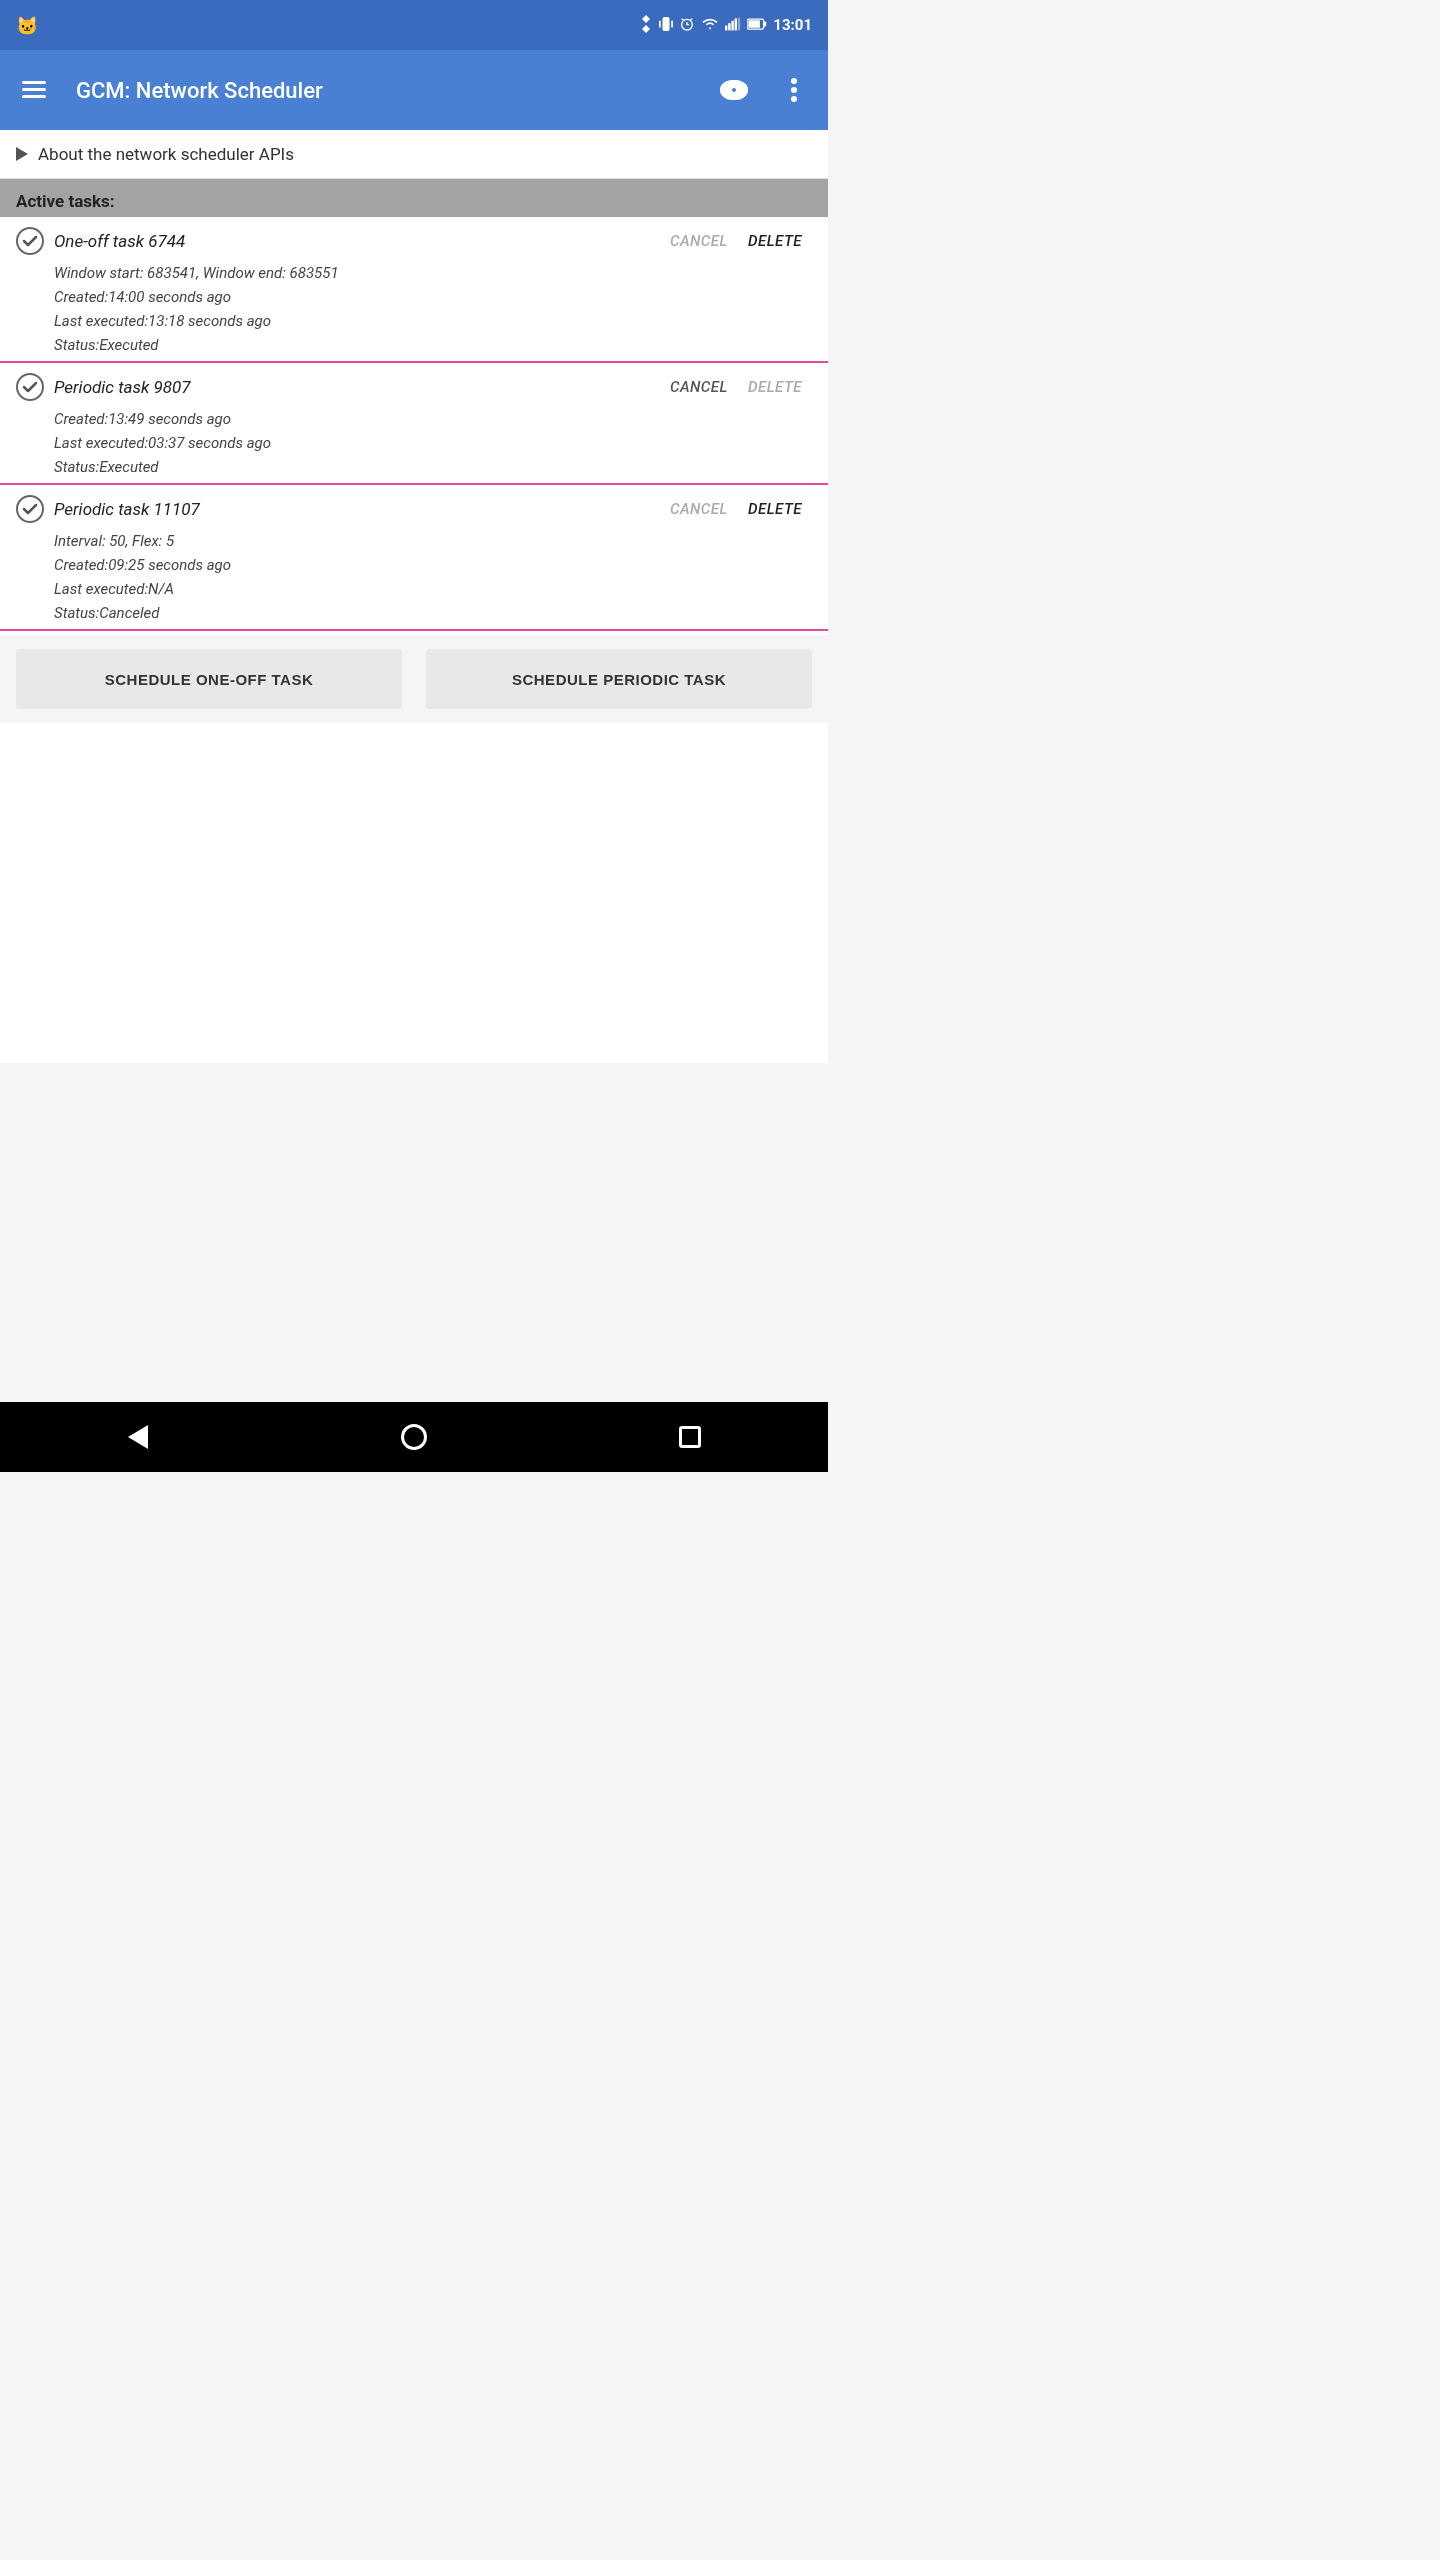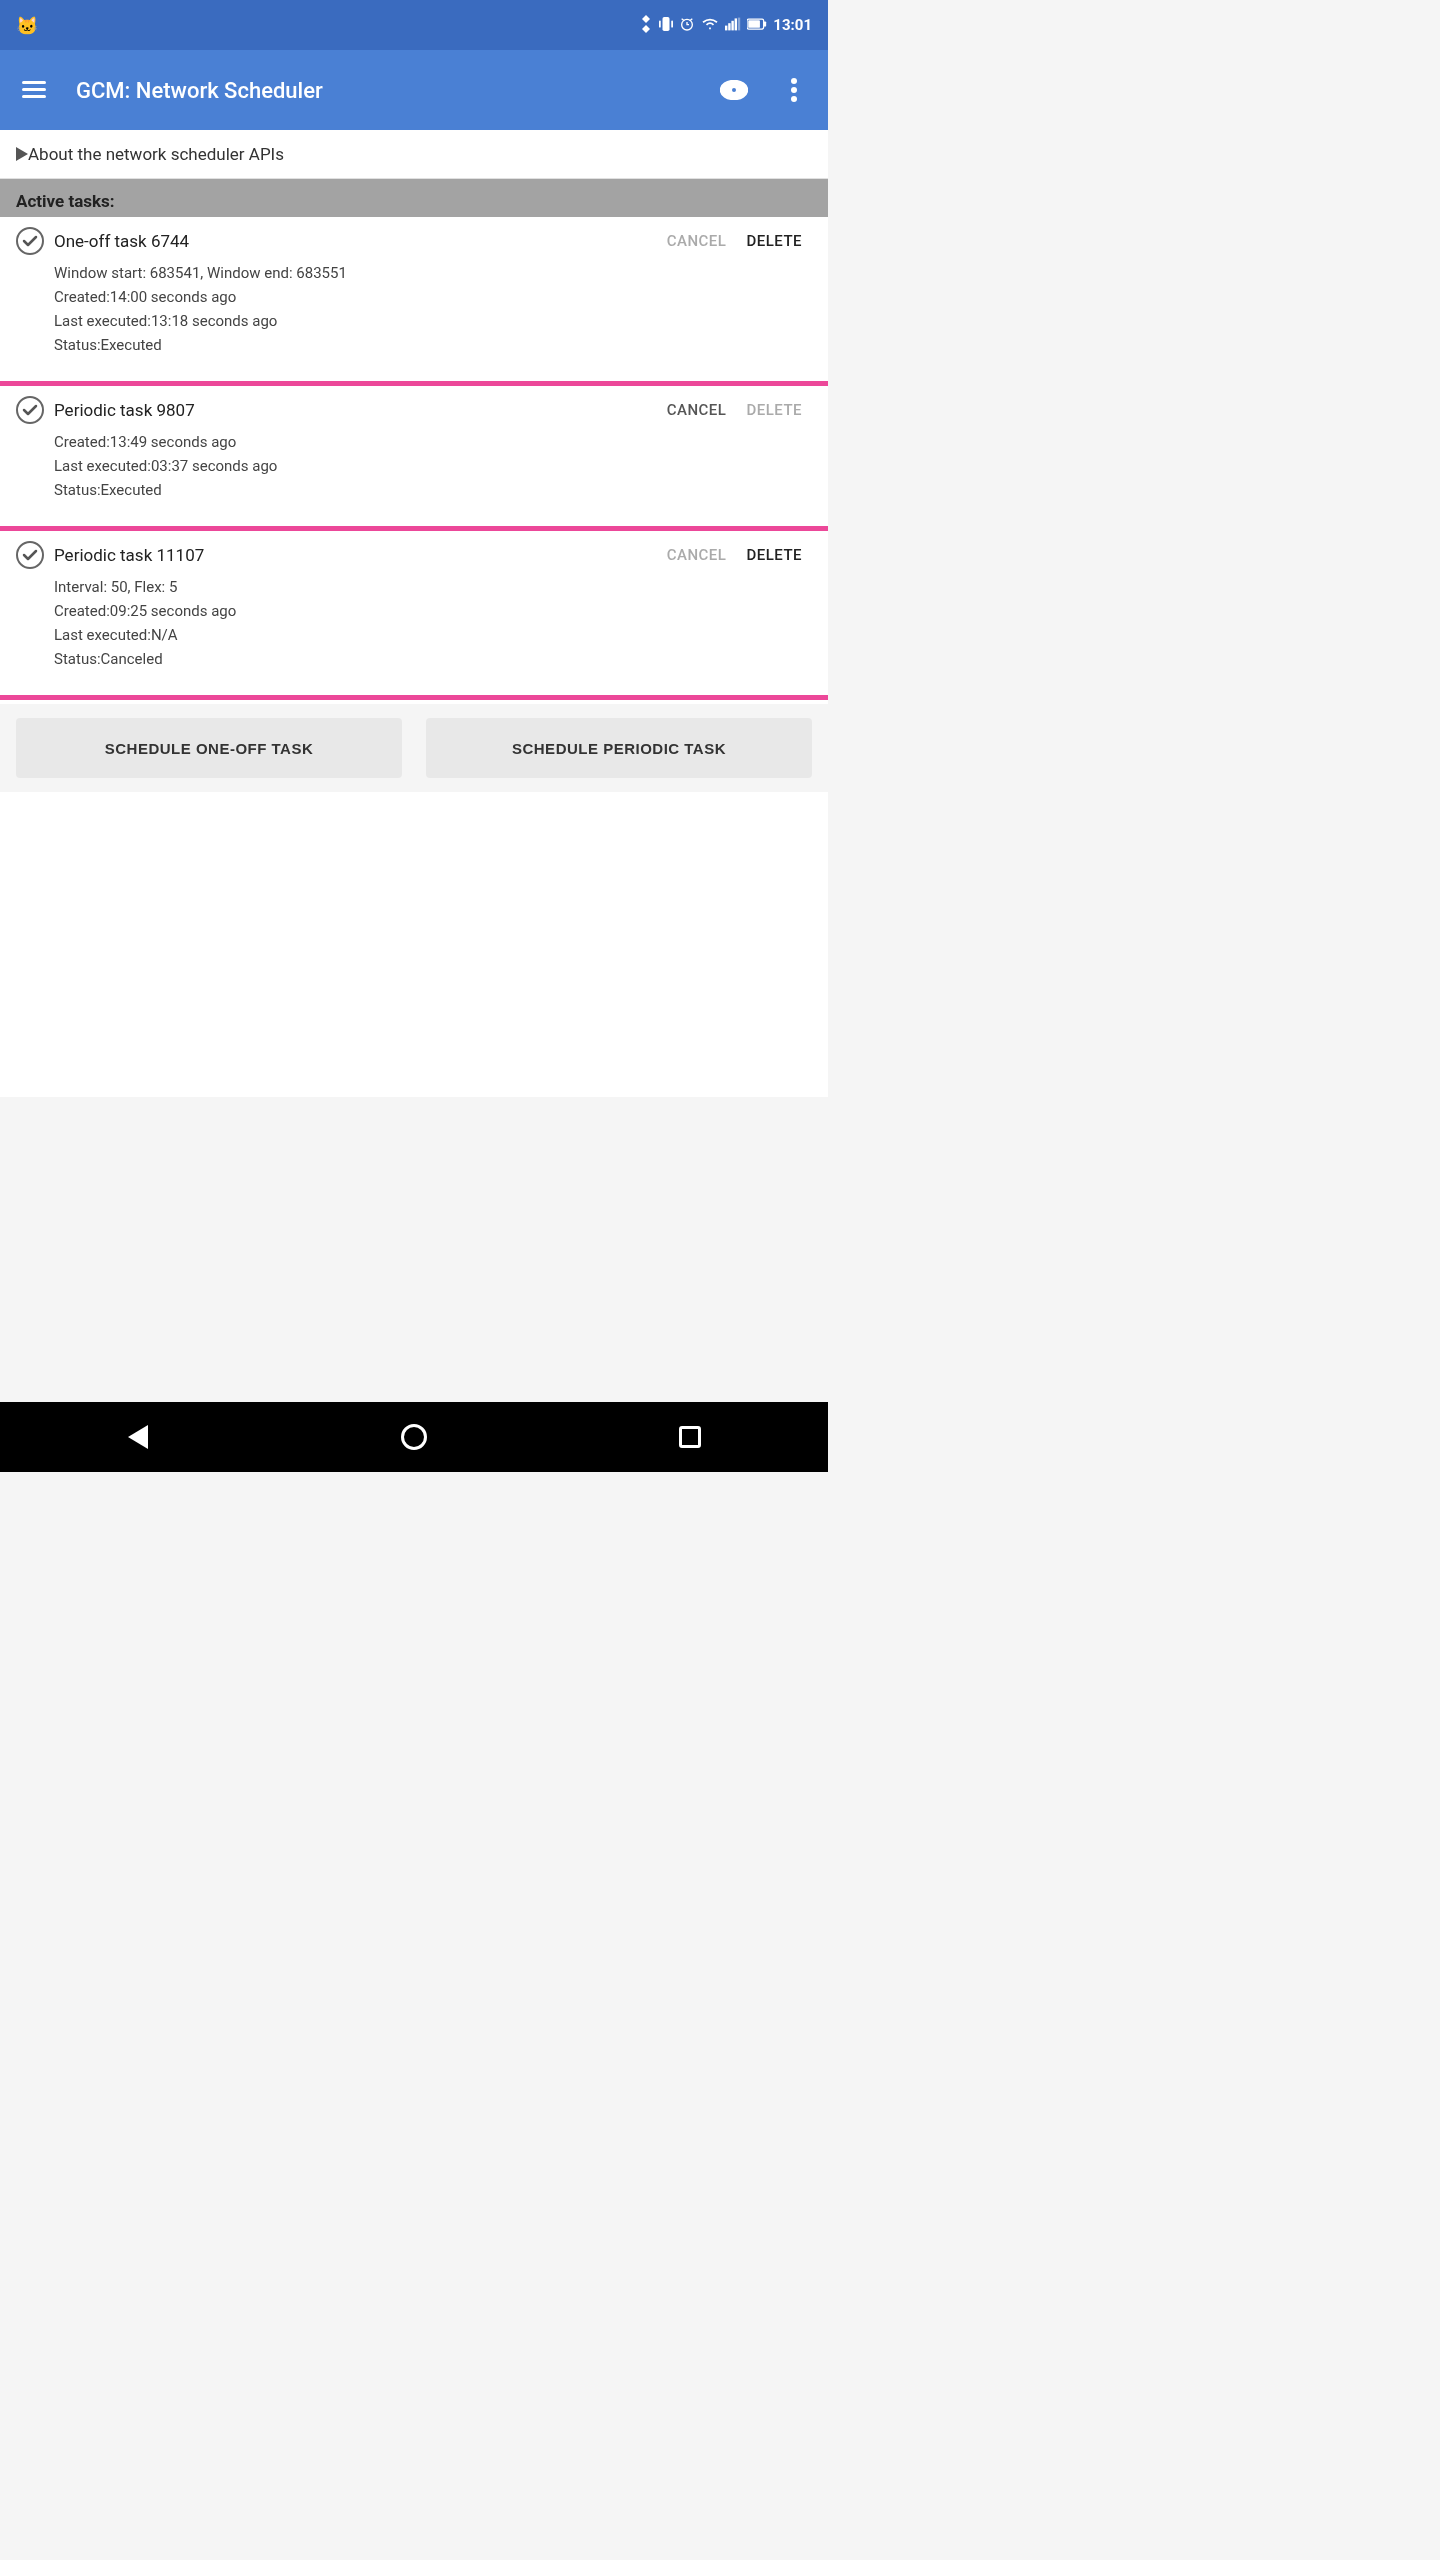--- a/index.html
+++ b/index.html
@@ -83,20 +83,21 @@
     .content {
       flex: 1;
       background-color: #ffffff;
     }
 
     
     .about-row {
       display: flex;
       align-items: center;
       padding: 14px 16px;
+      gap: 10px;
       background-color: #ffffff;
       border-bottom: 1px solid #e0e0e0;
     }
 
     .triangle-icon {
       width: 0;
       height: 0;
       border-top: 7px solid transparent;
       border-bottom: 7px solid transparent;
       border-left: 12px solid #555;
@@ -113,22 +114,23 @@
       padding: 12px 16px 6px 16px;
       font-size: 17px;
       font-weight: bold;
       color: #222;
       background-color: #a3a3a3;
     }
 
     
     .task-item {
       background-color: #ffffff;
-      padding: 10px 16px 24px 16px;
-      border-bottom: 5px solid #ec4899;
+      padding: 10px 16px 4px 16px;
+      border-bottom: 2px solid #ec4899;
+      font-style: italic;
     }
 
     .task-header {
       display: flex;
       align-items: center;
       margin-bottom: 6px;
     }
 
     .task-check {
       width: 28px;

